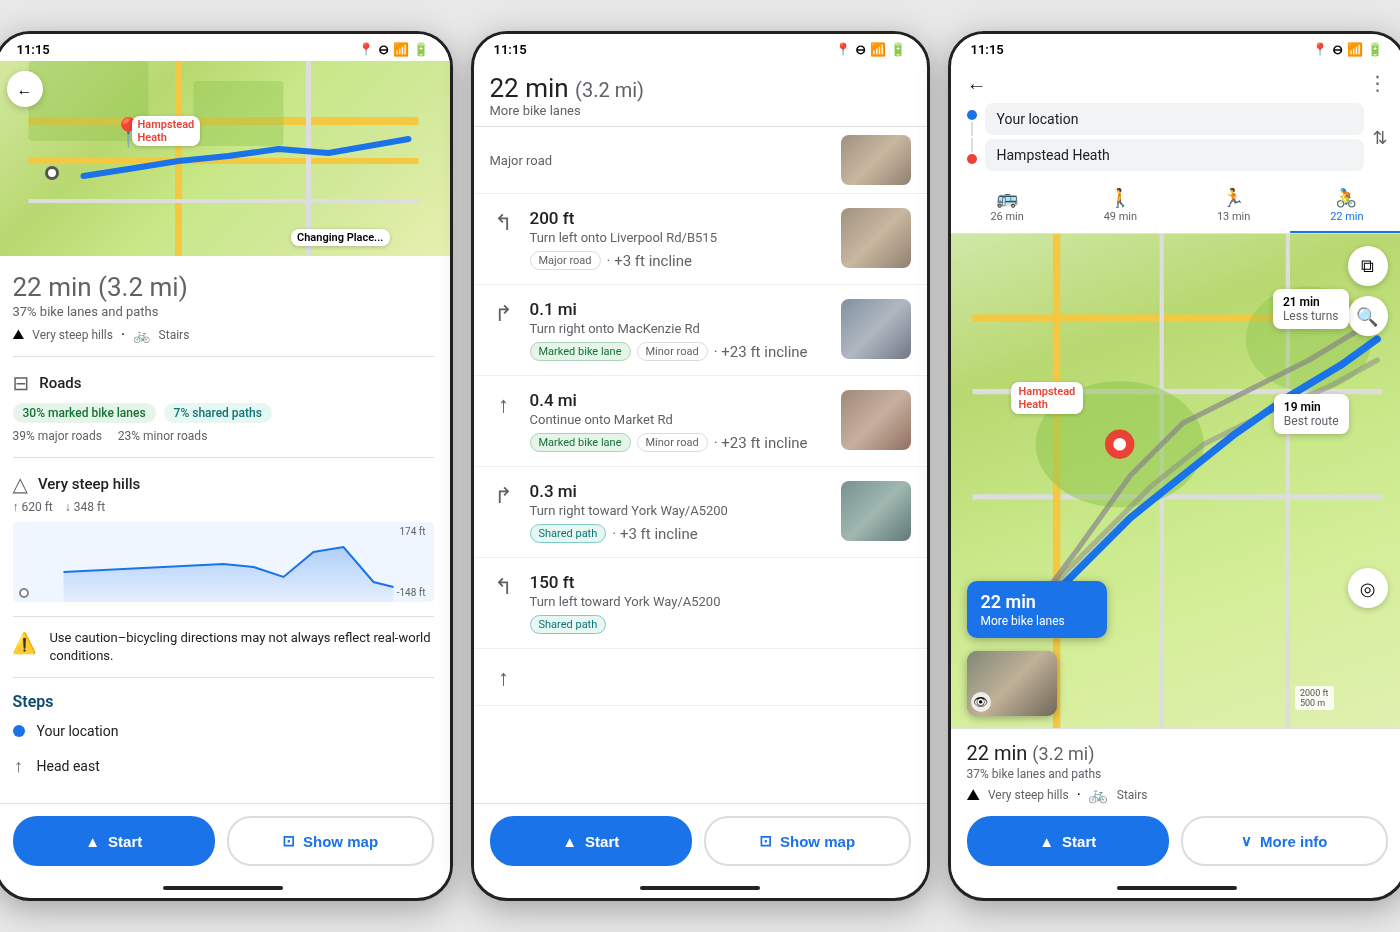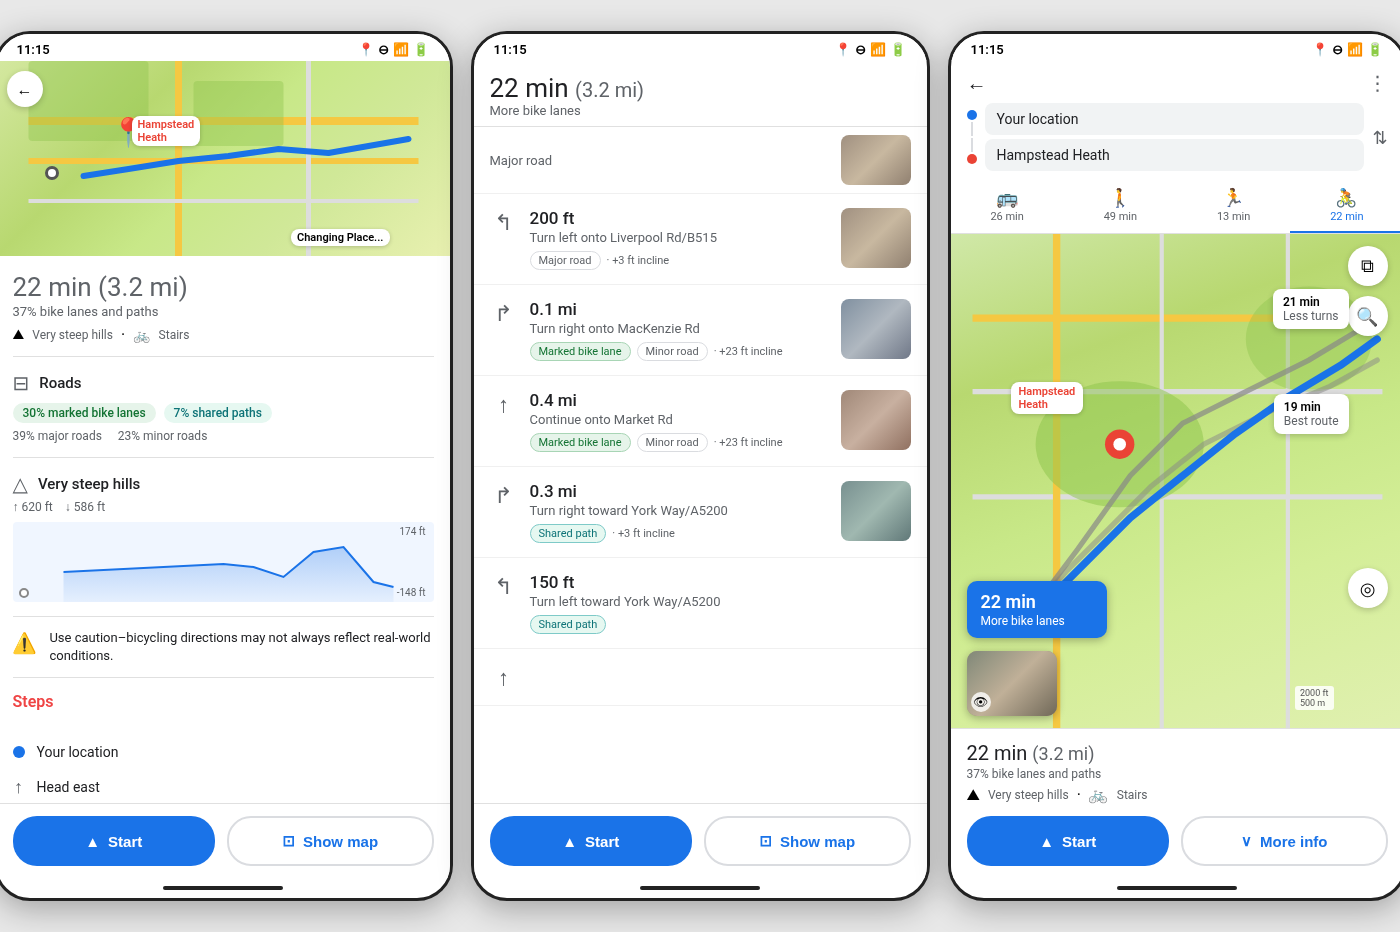--- a/index.html
+++ b/index.html
@@ -190,21 +190,21 @@
     }
     .caution-box {
       display: flex;
       gap: 12px;
       padding: 12px 16px;
       align-items: flex-start;
     }
     .caution-icon { font-size: 20px; margin-top: 2px; }
     .caution-text { font-size: 13px; color: #202124; line-height: 1.4; }
     .steps-section { padding: 14px 16px; }
-    .steps-title { font-size: 16px; font-weight: 600; color: #ef4444; margin-bottom: 25px; }
+    .steps-title { font-size: 16px; font-weight: 600; color: #0c4a6e; margin-bottom: 4px; }
     .step-item {
       display: flex;
       align-items: center;
       gap: 12px;
       padding: 8px 0;
     }
     .step-dot {
       width: 12px;
       height: 12px;
       background: #1a73e8;
@@ -298,21 +298,21 @@
     }
     .dir-tag {
       padding: 2px 8px;
       border-radius: 10px;
       font-size: 11px;
       border: 1px solid #dadce0;
       color: #5f6368;
     }
     .dir-tag-green { background: #e6f4ea; color: #137333; border-color: #a8d5b5; }
     .dir-tag-teal { background: #e6f8f1; color: #0d7377; border-color: #7ecac8; }
-    .dir-incline { font-size: 11px; color: #5f6368; }
+    .dir-incline { font-size: 15px; color: #5f6368; }
     .dir-img {
       width: 70px;
       height: 60px;
       background: #c0b8a8;
       border-radius: 8px;
       flex-shrink: 0;
       overflow: hidden;
     }
     .dir-img-inner {
       width: 100%;
@@ -577,21 +577,21 @@
 
       <div class="divider"></div>
 
       <div class="section">
         <div class="section-title">
           <span class="section-icon">△</span>
           <span>Very steep hills</span>
         </div>
         <div style="font-size:12px;color:#5f6368;margin-top:4px;display:flex;gap:12px;">
           <span>↑ 620 ft</span>
-          <span>↓ 586 ft</span>
+          <span>↓ 348 ft</span>
         </div>
         <div class="elevation-chart">
           <svg width="100%" height="80" viewBox="0 0 340 80">
             <defs>
               <linearGradient id="elevGrad" x1="0" y1="0" x2="0" y2="1">
                 <stop offset="0%" stop-color="#1a73e8" stop-opacity="0.3"></stop>
                 <stop offset="100%" stop-color="#1a73e8" stop-opacity="0.05"></stop>
               </linearGradient>
             </defs>
             <polyline points="10,50 50,48 90,46 130,44 170,42 200,45 230,55 260,30 290,25 320,60 340,65" fill="none" stroke="#1a73e8" stroke-width="2"></polyline>

